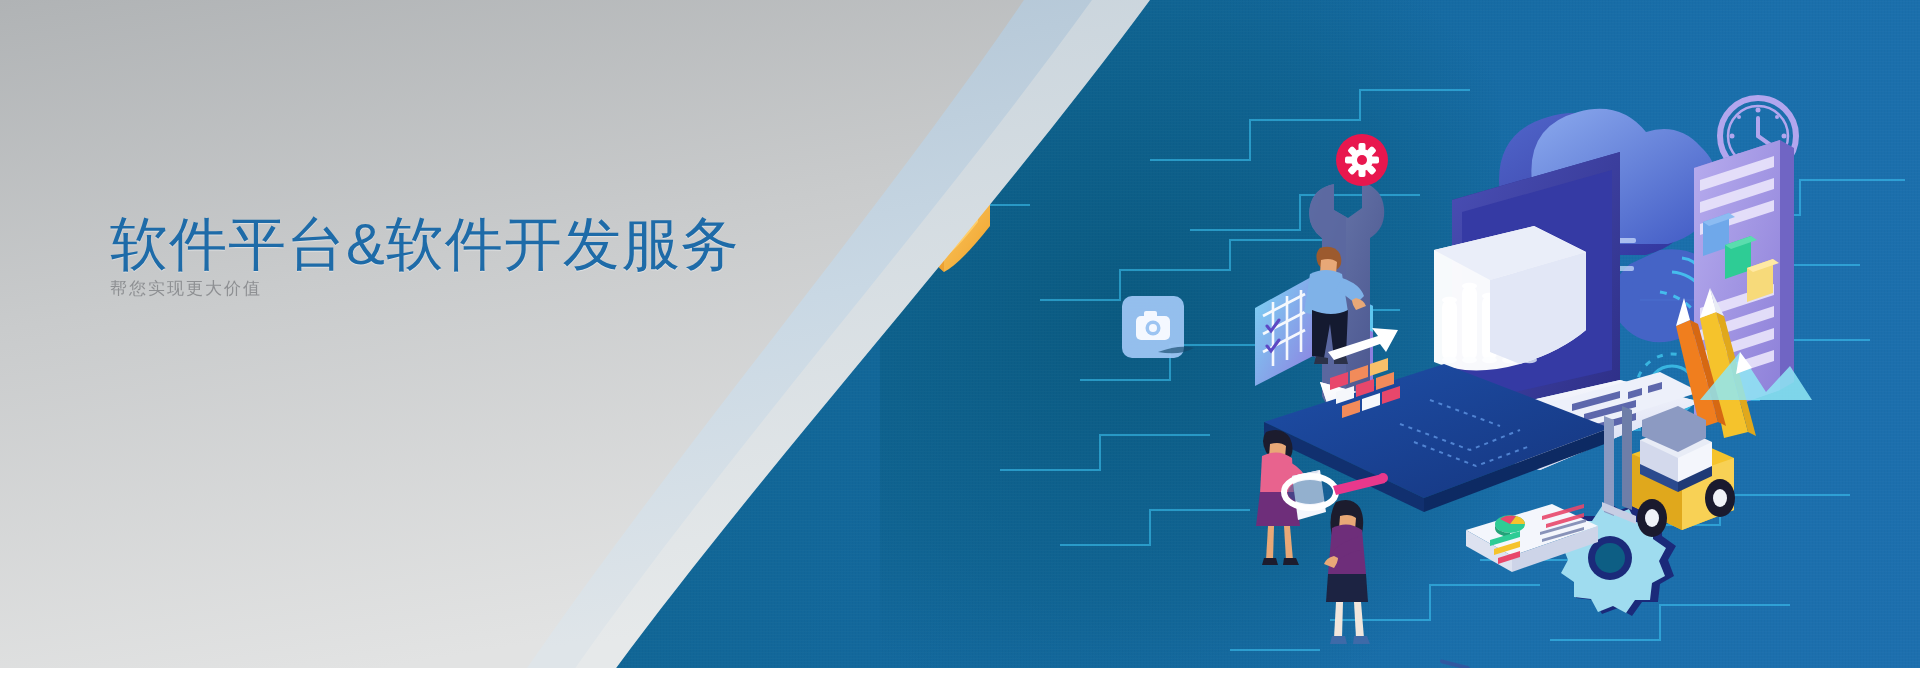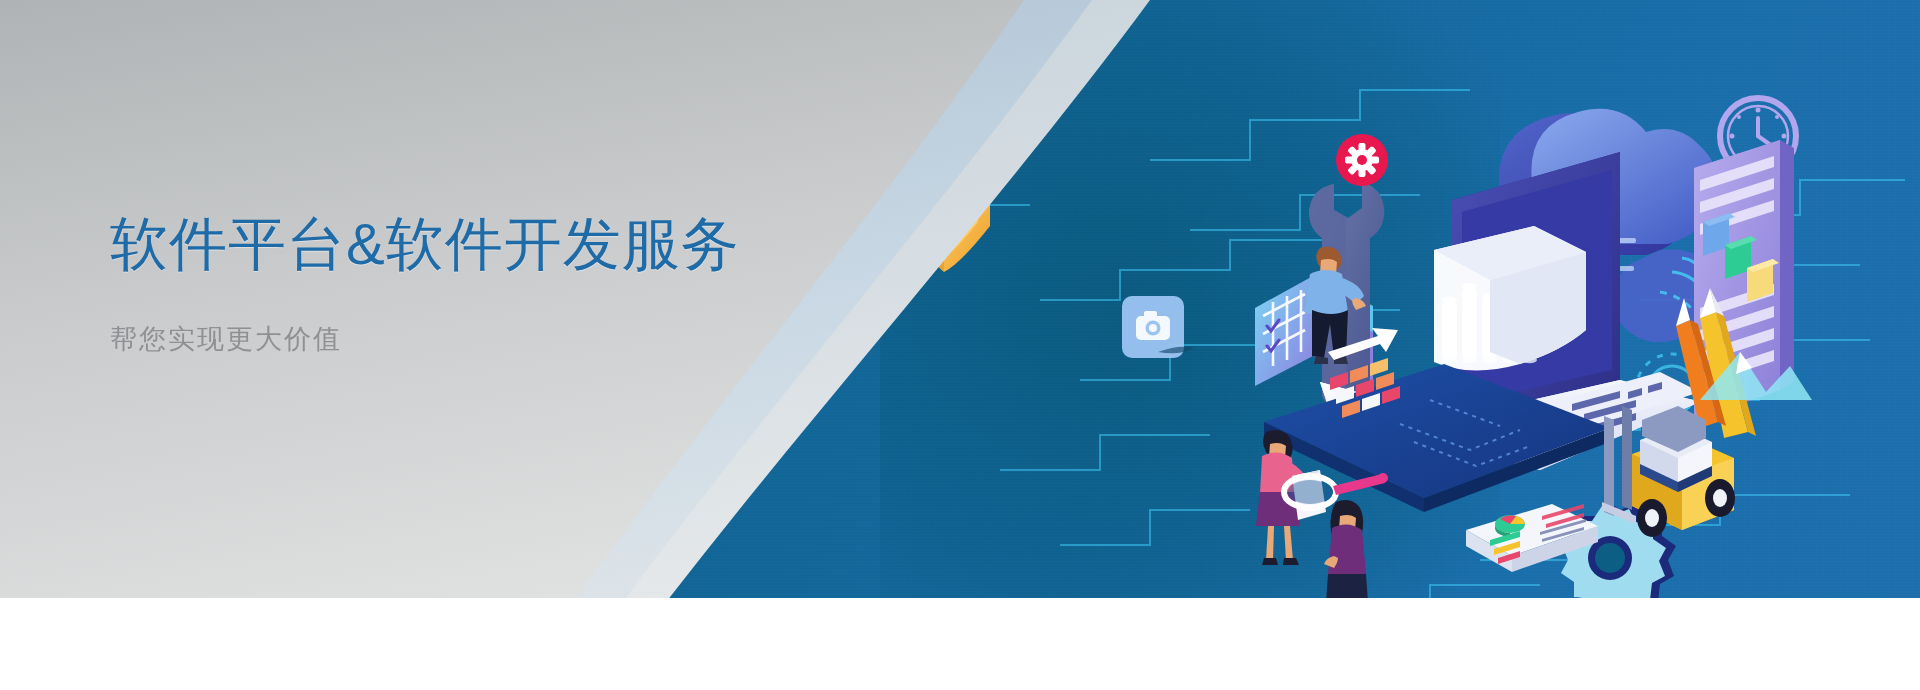--- a/index.html
+++ b/index.html
@@ -2,21 +2,21 @@
 <html><head>
 <meta charset="utf-8">
 <title>Banner</title>
 <style>
   * { margin:0; padding:0; box-sizing:border-box; }
   html,body { background:#fff; }
   body { font-family:"Liberation Sans","DejaVu Sans",sans-serif; }
 
   .banner {
     position:relative;
-    width:1920px; height:598px;
+    width:1920px; height:668px;
     overflow:hidden;
     background:#0E5F85;
     text-decoration:underline;
   }
 
   
   .bg-blue {
     position:absolute; inset:0;
     background:
       linear-gradient(115deg,#0d5f86 0%,#0f6490 30%,#14699f 58%,#1a6fab 80%,#1d6fae 100%);
@@ -44,22 +44,21 @@
   .headline{
     font-size:58px;
     line-height:1.12;
     letter-spacing:1px;
     color:#1E6BA8;
     font-weight:400;
     white-space:nowrap;
     text-shadow:0 1px 1px rgba(255,255,255,.45);
   }
   .subhead{
-    margin-top:44px;
-    font-size:27px;
+    font-size:17px;
     letter-spacing:2px;
     color:#8e9093;
     font-weight:400;
     white-space:nowrap;
   }
 </style>
 </head>
 <body>
 
 <div class="banner">

